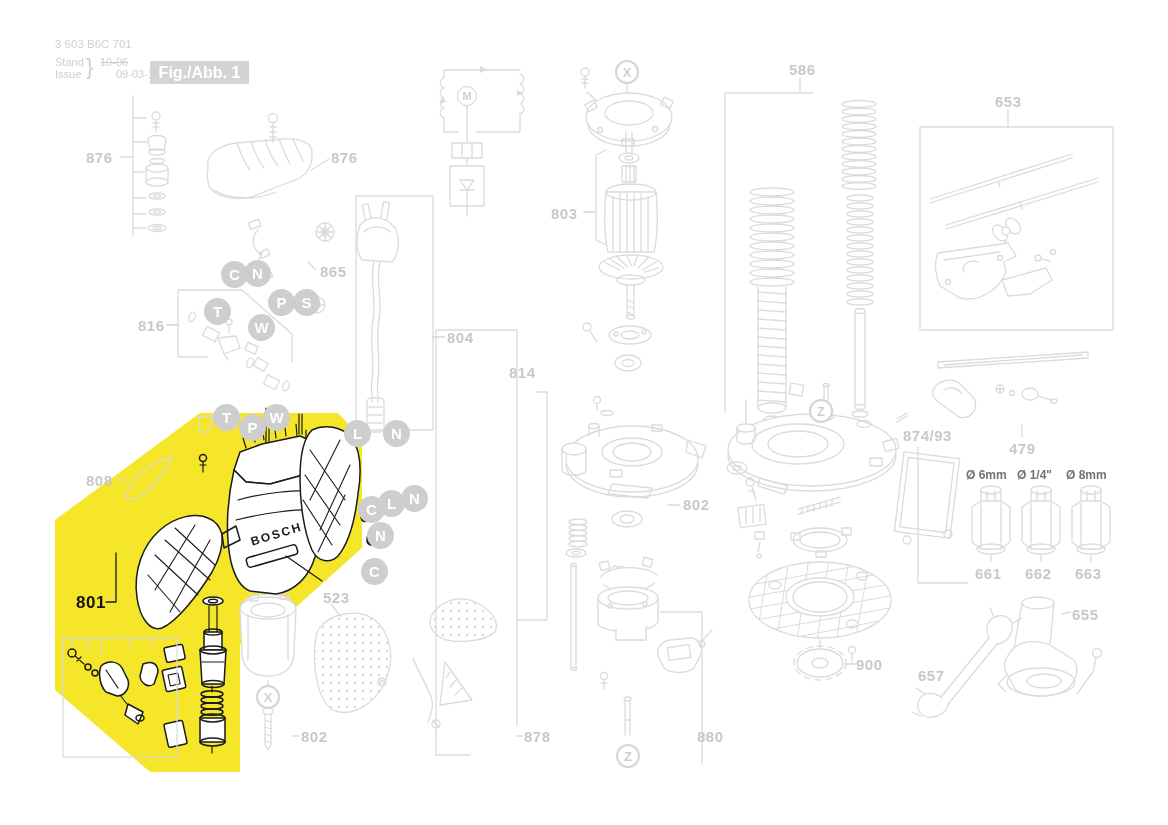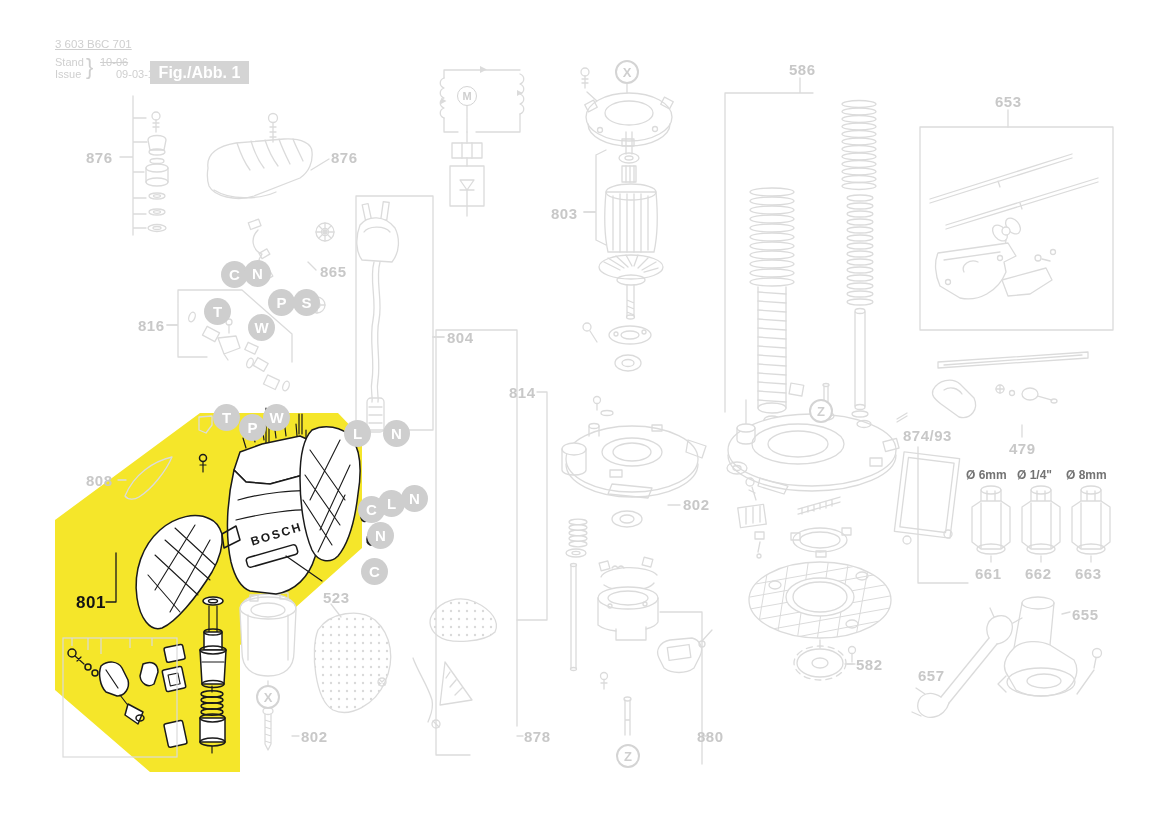--- a/index.html
+++ b/index.html
@@ -5,21 +5,21 @@
   html,body{margin:0;padding:0;background:#fff;}
   .stage{position:relative;width:1168px;height:825px;background:#ffffff;overflow:hidden;
          font-family:"Liberation Sans",sans-serif;}
   svg.art{position:absolute;left:0;top:0;}
   .plabel{position:absolute;font-weight:bold;font-size:15px;color:#c8c8c8;letter-spacing:.5px;white-space:nowrap;}
   .plabel.dark{color:#141414;font-size:17px;}
   .co{position:absolute;border-radius:50%;display:flex;align-items:center;justify-content:center;font-weight:bold;}
   .co-solid{width:27px;height:27px;background:#cecece;color:#fff;font-size:15px;}
   .co-outline{width:24px;height:24px;background:#fff;border:2px solid #d4d4d4;color:#cfcfcf;font-size:13px;box-sizing:border-box;}
   .co-m{width:20px;height:20px;background:#fff;border:1.5px solid #d4d4d4;color:#cfcfcf;font-size:11px;box-sizing:border-box;}
-  .doc-num{position:absolute;left:55px;top:38px;font-size:11.5px;color:#cfcfcf;text-decoration:underline;}
+  .doc-num{position:absolute;left:55px;top:38px;font-size:11.5px;color:#cfcfcf;}
   .stand,.issue{position:absolute;left:55px;font-size:11px;color:#cfcfcf;}
   .stand{top:56px}.issue{top:68px}
   .brace{position:absolute;left:86px;top:54px;font-size:22px;color:#cfcfcf;font-weight:normal;}
   .olddate{position:absolute;left:100px;top:56px;font-size:11px;color:#cfcfcf;text-decoration:line-through;}
   .date{position:absolute;left:116px;top:68px;font-size:11px;color:#cfcfcf;}
   .figbox{position:absolute;left:150px;top:61px;width:99px;height:23px;background:#d4d4d4;color:#fff;
           font-weight:bold;font-size:16px;display:flex;align-items:center;justify-content:center;}
   .footer{position:absolute;left:986px;top:720px;font-size:12px;line-height:13.5px;color:#d8d8d8;}
   .dia{position:absolute;font-size:12px;font-weight:bold;color:#737373;white-space:nowrap;}
   .brand-logo{position:absolute;left:251px;top:535px;font-size:12px;font-weight:bold;color:#1b1b1b;
@@ -473,37 +473,37 @@
 <div class="figbox">Fig./Abb. 1</div>
 
 <div class="brand-logo">BOSCH</div>
 
 <div class="plabel" style="left:86px;top:149px">876</div>
 <div class="plabel" style="left:331px;top:149px">876</div>
 <div class="plabel" style="left:320px;top:263px">865</div>
 <div class="plabel" style="left:138px;top:317px">816</div>
 <div class="plabel" style="left:447px;top:329px">804</div>
 <div class="plabel" style="left:551px;top:205px">803</div>
-<div class="plabel" style="left:509px;top:384px">814</div>
+<div class="plabel" style="left:509px;top:364px">814</div>
 <div class="plabel" style="left:86px;top:472px">808</div>
 <div class="plabel dark" style="left:76px;top:593px">801</div>
 <div class="plabel" style="left:323px;top:589px">523</div>
 <div class="plabel" style="left:301px;top:728px">802</div>
 <div class="plabel" style="left:683px;top:496px">802</div>
 <div class="plabel" style="left:524px;top:728px">878</div>
 <div class="plabel" style="left:697px;top:728px">880</div>
 <div class="plabel" style="left:789px;top:61px">586</div>
 <div class="plabel" style="left:903px;top:427px">874/93</div>
 <div class="plabel" style="left:995px;top:93px">653</div>
 <div class="plabel" style="left:1009px;top:440px">479</div>
 <div class="plabel" style="left:975px;top:565px">661</div>
 <div class="plabel" style="left:1025px;top:565px">662</div>
 <div class="plabel" style="left:1075px;top:565px">663</div>
 <div class="plabel" style="left:1072px;top:606px">655</div>
-<div class="plabel" style="left:856px;top:656px">582</div>
+<div class="plabel" style="left:856px;top:656px">900</div>
 <div class="plabel" style="left:918px;top:667px">657</div>
 
 <div class="dia" style="left:966px;top:468px">Ø 6mm</div>
 <div class="dia" style="left:1017px;top:468px">Ø 1/4"</div>
 <div class="dia" style="left:1066px;top:468px">Ø 8mm</div>
 
 <div class="co co-solid" style="left:221px;top:261px">C</div>
 <div class="co co-solid" style="left:244px;top:260px">N</div>
 <div class="co co-solid" style="left:268px;top:289px">P</div>
 <div class="co co-solid" style="left:293px;top:289px">S</div>

